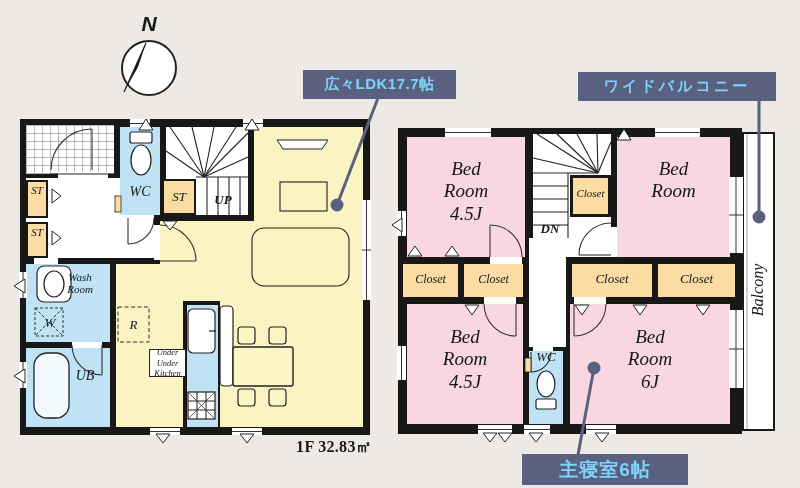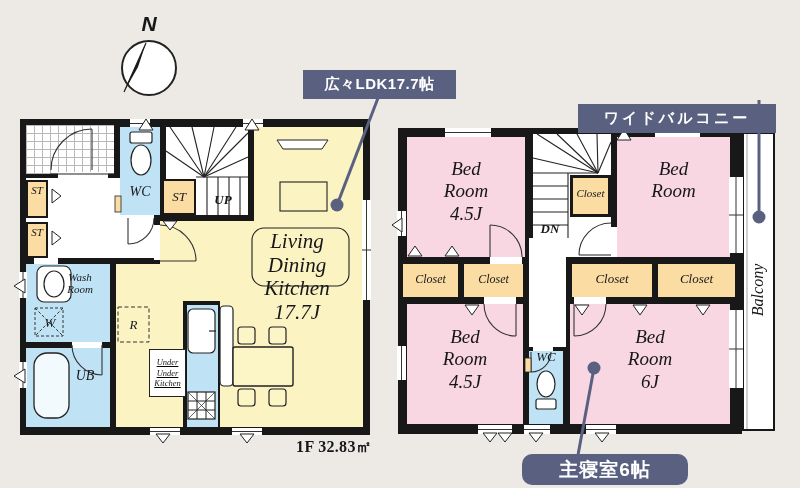--- a/index.html
+++ b/index.html
@@ -15,21 +15,21 @@
   .bordered{border:2px solid #181818;}
   .bordered3{border:3px solid #181818;}
   .tiles{background-image:repeating-linear-gradient(0deg,#b8b8b8 0 1px,transparent 1px 8px),
                           repeating-linear-gradient(90deg,#b8b8b8 0 1px,transparent 1px 8px);
          background-color:#fff;}
   .kitchen{border-left:4px solid #181818;border-top:4px solid #181818;border-right:2px solid #181818;}
   #overlay{position:absolute;left:0;top:0;z-index:6;pointer-events:none;}
   .lbl{position:absolute;z-index:10;font-style:italic;color:#17171a;text-align:center;line-height:1.12;pointer-events:none;}
   .lbl span{display:block;}
   .upright{font-style:normal;}
-  .callout{position:absolute;z-index:12;background:#5a6080;color:#ffffff;
+  .callout{position:absolute;z-index:12;background:#5a6080;color:#7dd3fc;
            font-family:"Liberation Sans",sans-serif;font-weight:700;font-style:normal;
            display:flex;align-items:center;justify-content:center;}
   .ufsbox{position:absolute;z-index:4;background:#fff;border:1px solid #222;box-sizing:border-box;
           display:flex;flex-direction:column;justify-content:center;}
   .vwrap{display:flex;align-items:center;justify-content:center;}
   .vwrap span{transform:rotate(-90deg);white-space:nowrap;}
 </style>
 </head>
 <body>
 
@@ -59,21 +59,21 @@
   <div class="room c-wh" style="left:529px;top:238px;width:37px;height:109px;"></div>
   <div class="room c-cl" style="left:403px;top:264px;width:55px;height:33px;"></div>
   <div class="room c-cl" style="left:464px;top:264px;width:59px;height:33px;"></div>
   <div class="room c-cl" style="left:572px;top:264px;width:80px;height:33px;"></div>
   <div class="room c-cl" style="left:658px;top:264px;width:77px;height:33px;"></div>
   <div class="room c-bed" style="left:407px;top:304px;width:116px;height:120px;"></div>
   <div class="room c-wet" style="left:529px;top:351px;width:34px;height:73px;"></div>
   <div class="room c-bed" style="left:570px;top:304px;width:160px;height:120px;"></div>
   <div class="room c-wh" style="left:742px;top:132px;width:33px;height:299px;border:2px solid #181818;"></div>
 
-  <div class="ufsbox" style="left:149px;top:349px;width:37px;height:48px;text-decoration:underline;">
+  <div class="ufsbox" style="left:149px;top:349px;width:37px;height:28px;">
     <div class="lbl" style="position:static;font-size:8.5px;line-height:1.25;">
       <span>Under</span>
         <span>Under</span>
         <span>Kitchen</span>
     </div>
   </div>
 
   <svg id="overlay" width="800" height="488" viewBox="0 0 800 488">
 
     <g>
@@ -282,26 +282,20 @@
   </svg>
 
   <div class="lbl" style="left:134px;top:12px;width:30px;font-family:'Liberation Sans',sans-serif;font-weight:700;font-size:21px;">N</div>
 
   <div class="lbl" style="left:120px;top:184px;width:40px;font-size:14px;">WC</div>
   <div class="lbl" style="left:27px;top:183px;width:20px;font-size:11px;word-break:break-all;line-height:1.45;">ST</div>
   <div class="lbl" style="left:27px;top:225px;width:20px;font-size:11px;word-break:break-all;line-height:1.45;">ST</div>
   <div class="lbl" style="left:162px;top:190px;width:34px;font-size:13px;">ST</div>
   <div class="lbl" style="left:202px;top:193px;width:42px;font-size:13px;font-weight:700;">UP</div>
 
-  <div class="lbl" style="left:240px;top:230px;width:114px;font-size:21px;">
-    <span>Living</span>
-      <span>Dining</span>
-      <span>Kitchen</span>
-      <span>17.7J</span>
-  </div>
 
   <div class="lbl" style="left:44px;top:272px;width:72px;font-size:11px;line-height:1.05;">
     <span>Wash</span>
       <span>Room</span>
   </div>
   <div class="lbl" style="left:38px;top:316px;width:24px;font-size:13px;">W</div>
   <div class="lbl" style="left:57px;top:368px;width:56px;font-size:14px;">UB</div>
   <div class="lbl" style="left:119px;top:318px;width:29px;font-size:13px;">R</div>
   <div class="lbl upright" style="left:250px;top:438px;width:122px;font-size:16px;font-weight:700;text-align:right;letter-spacing:0.3px;">1F 32.83㎡</div>
 
@@ -331,20 +325,20 @@
   <div class="lbl" style="left:658px;top:272px;width:77px;font-size:13px;">Closet</div>
   <div class="lbl" style="left:528px;top:222px;width:44px;font-size:13px;font-weight:700;">DN</div>
   <div class="lbl" style="left:529px;top:350px;width:34px;font-size:13px;">WC</div>
   <div class="lbl vwrap" style="left:740px;top:240px;width:36px;height:100px;font-size:16px;">
     <span>Balcony</span>
   </div>
 
   <div class="callout" style="left:303px;top:70px;width:153px;height:29px;font-size:15px;letter-spacing:0.5px;">
     <span>広々LDK17.7帖</span>
   </div>
-  <div class="callout" style="left:578px;top:72px;width:198px;height:29px;font-size:15px;letter-spacing:3px;margin-top:32px;">
+  <div class="callout" style="left:578px;top:72px;width:198px;height:29px;font-size:15px;letter-spacing:3px;">
     <span>ワイドバルコニー</span>
   </div>
-  <div class="callout" style="left:522px;top:454px;width:166px;height:31px;font-size:19px;letter-spacing:1px;border-radius:10px;">
+  <div class="callout" style="left:522px;top:454px;width:166px;height:31px;font-size:19px;letter-spacing:1px;">
     <span>主寝室6帖</span>
   </div>
 
 </div>
 
 </body></html>

